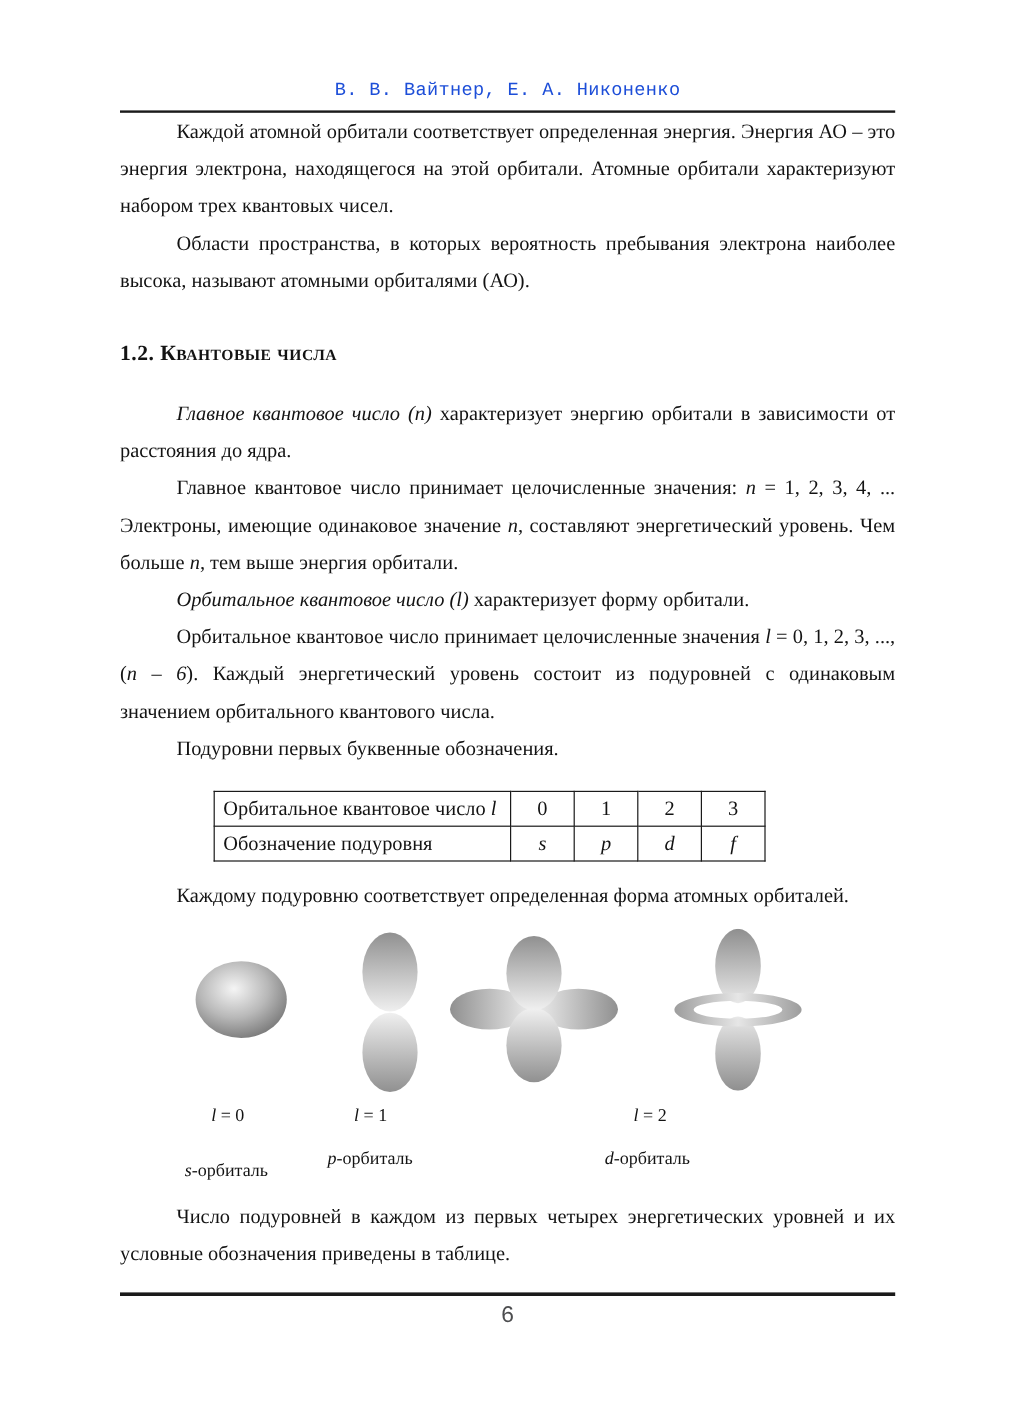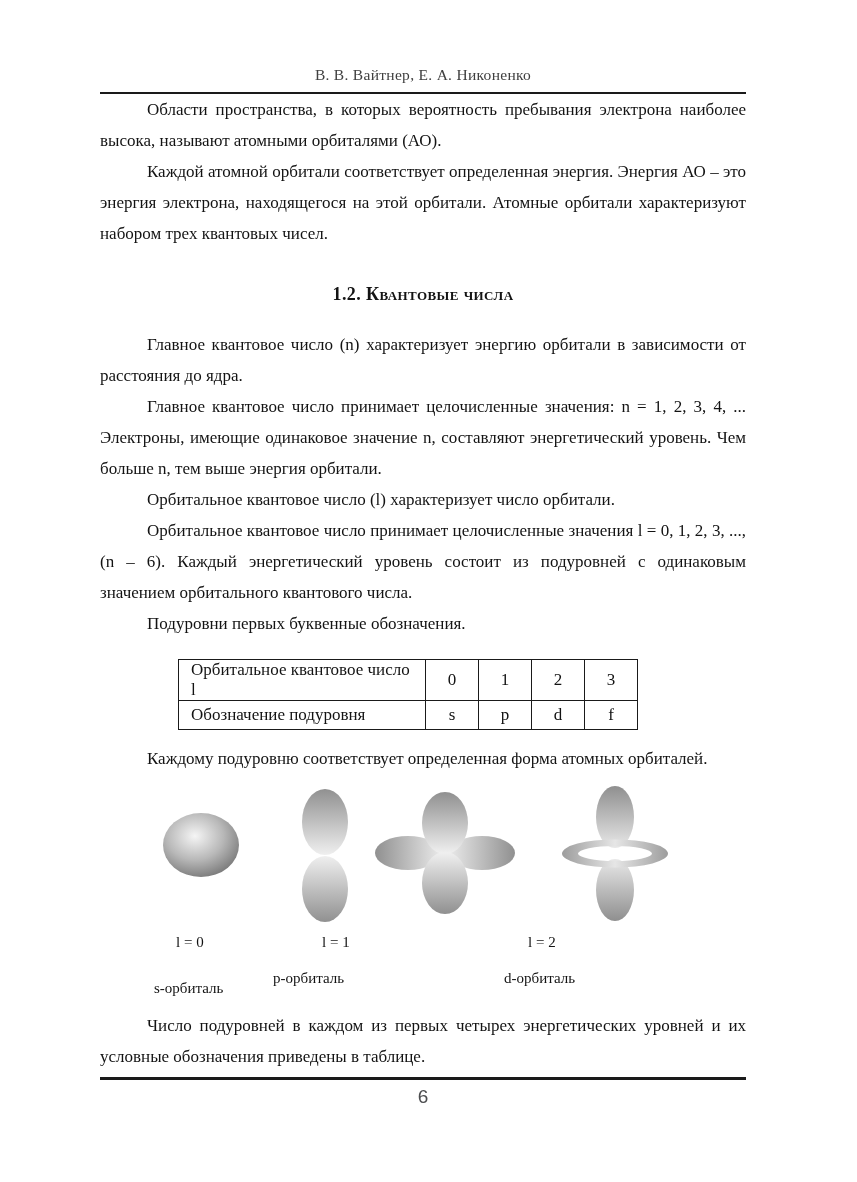--- a/index.html
+++ b/index.html
@@ -9,61 +9,60 @@
     background: #ffffff;
     font-family: "Liberation Serif", serif;
     color: #131313;
   }
   .page { position: relative; width: 857px; height: 1182px; overflow: hidden; background: #fff; }
   .content { position: absolute; left: 100px; top: 0; width: 646px; }
 
   .running-head {
     margin-top: 66px;
     text-align: center;
-    font-family: Liberation Serif, serif;
+    font-family: Liberation Mono, monospace;
     font-size: 15.5px;
-    color: #404040;
+    color: #1d4ed8;
     letter-spacing: 0.3px;
   }
   .header-rule { margin-top: 8px; border-bottom: 2px solid #1a1a1a; }
 
   p.body { font-size: 17px; line-height: 31px; text-align: justify; margin: 0; }
   .indent { text-indent: 47px; }
   .first { margin-top: 21px; }
-  .it { }
+  .it { font-style: italic; }
 
   h2.section {
     margin: 35px 0 24px 0;
-    text-align: center;
     font-size: 18px;
     font-weight: bold;
     font-variant: small-caps;
     letter-spacing: 0.4px;
   }
 
   table.qtable {
     border-collapse: collapse;
     margin: 20px 0 0 78px;
     font-size: 17px;
   }
   .qtable td { border: 1.5px solid #1a1a1a; height: 29px; padding: 0 7px; }
-  .qtable td.lbl { width: 247px; text-align: left; padding-left: 12px; }
+  .qtable td.lbl { width: 247px; text-align: left; }
   .qtable td.val { width: 53px; text-align: center; }
 
   .figures { position: relative; height: 148px; margin-top: 10px; }
   .fig { position: absolute; }
   .fig-s  { left: 62px;  top: 28px; }
   .fig-p  { left: 196px; top: 4px; }
   .fig-d4 { left: 275px; top: 8px; }
   .fig-dr { left: 460px; top: 2px; }
 
   .fig-labels { position: relative; height: 74px; font-size: 15px; }
   .flabel { position: absolute; white-space: nowrap; }
   .l-s { left: 76px;  top: 2px; }
-  .l-p { left: 222px; top: 2px; }
+  .l-p { left: 195px; top: 2px; }
   .l-d { left: 428px; top: 2px; }
   .n-s { left: 54px;  top: 48px; }
   .n-p { left: 173px; top: 38px; }
   .n-d { left: 404px; top: 38px; }
 
   .footer-rule {
     position: absolute; left: 100px; top: 1077px; width: 646px;
     border-bottom: 3px solid #1a1a1a;
   }
   .page-number {
@@ -76,40 +75,40 @@
 </style>
 </head>
 <body>
 
 <div class="page">
   <div class="content">
 
     <div class="running-head">В. В. Вайтнер, Е. А. Никоненко</div>
     <div class="header-rule"></div>
 
+    <p class="body indent">
+      <span>Каждой атомной орбитали соответствует определенная энергия. Энергия АО – это энергия электрона, находящегося на этой орбитали. Атомные орбитали характеризуют набором трех квантовых чисел.</span>
+    </p>
+
     <p class="body indent first">
       <span>Области пространства, в которых вероятность пребывания электрона наиболее высока, называют атомными орбиталями (АО).</span>
     </p>
 
-    <p class="body indent">
-      <span>Каждой атомной орбитали соответствует определенная энергия. Энергия АО – это энергия электрона, находящегося на этой орбитали. Атомные орбитали характеризуют набором трех квантовых чисел.</span>
-    </p>
-
     <h2 class="section">1.2. Квантовые числа</h2>
 
     <p class="body indent">
       <span class="it">Главное квантовое число (n)</span><span> характеризует энергию орбитали в зависимости от расстояния до ядра.</span>
     </p>
 
     <p class="body indent">
       <span>Главное квантовое число принимает целочисленные значения: </span><span class="it">n</span><span> = 1, 2, 3, 4, ... Электроны, имеющие одинаковое значение </span><span class="it">n</span><span>, составляют энергетический уровень. Чем больше </span><span class="it">n</span><span>, тем выше энергия орбитали.</span>
     </p>
 
     <p class="body indent">
-      <span class="it">Орбитальное квантовое число (l)</span><span> характеризует число орбитали.</span>
+      <span class="it">Орбитальное квантовое число (l)</span><span> характеризует форму орбитали.</span>
     </p>
 
     <p class="body indent">
       <span>Орбитальное квантовое число принимает целочисленные значения </span><span class="it">l</span><span> = 0, 1, 2, 3, ..., (</span><span class="it">n – 6</span><span>). Каждый энергетический уровень состоит из подуровней с одинаковым значением орбитального квантового числа.</span>
     </p>
 
     <p class="body indent">
       <span>Подуровни первых буквенные обозначения.</span>
     </p>
 

